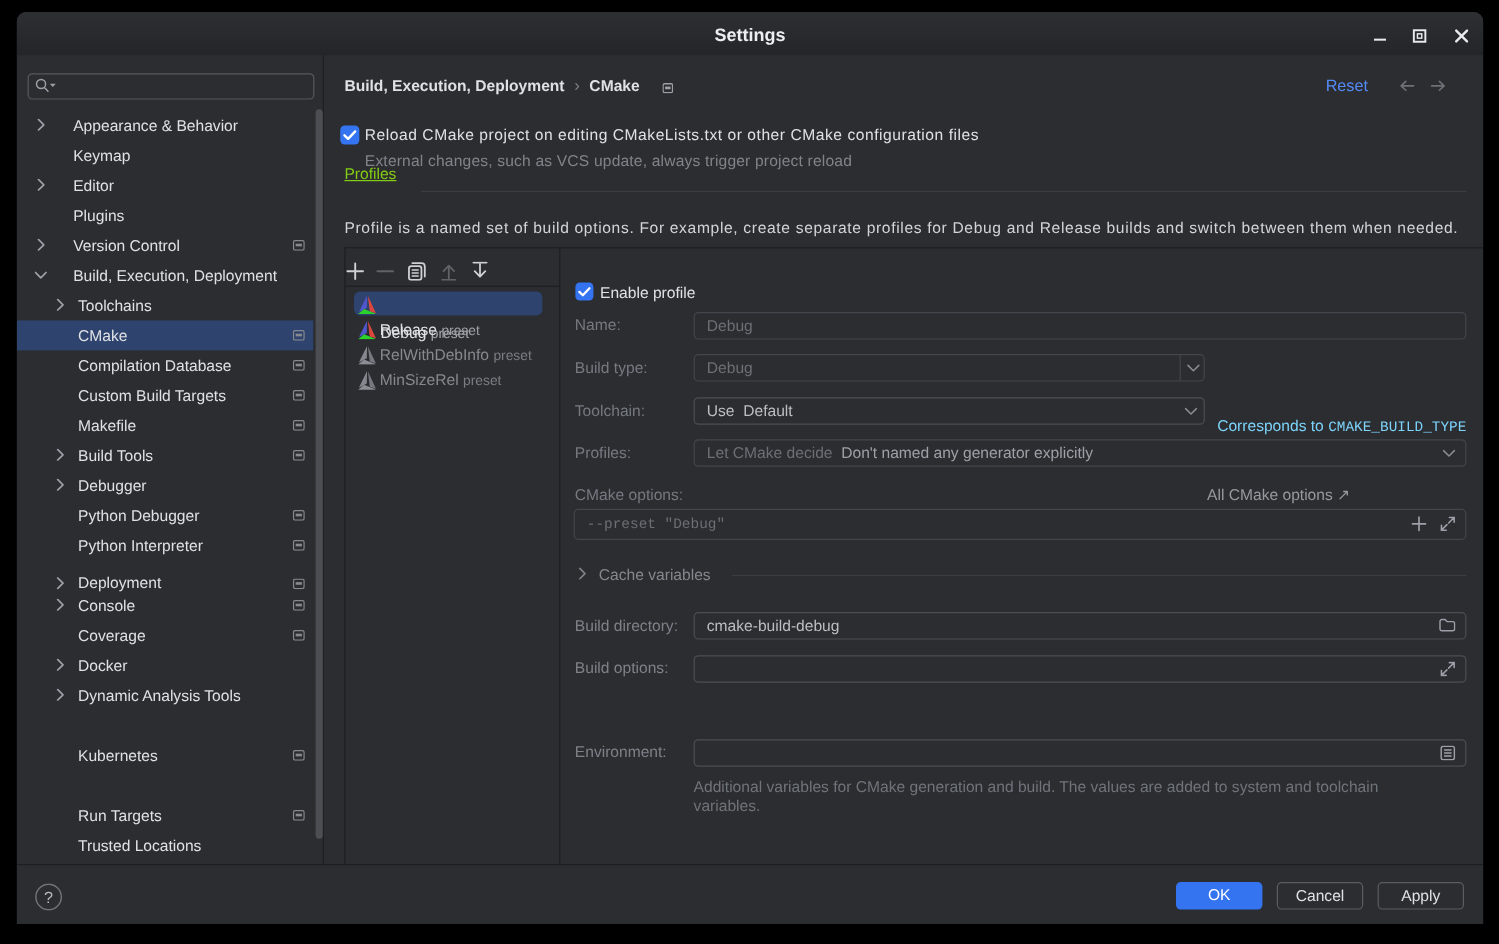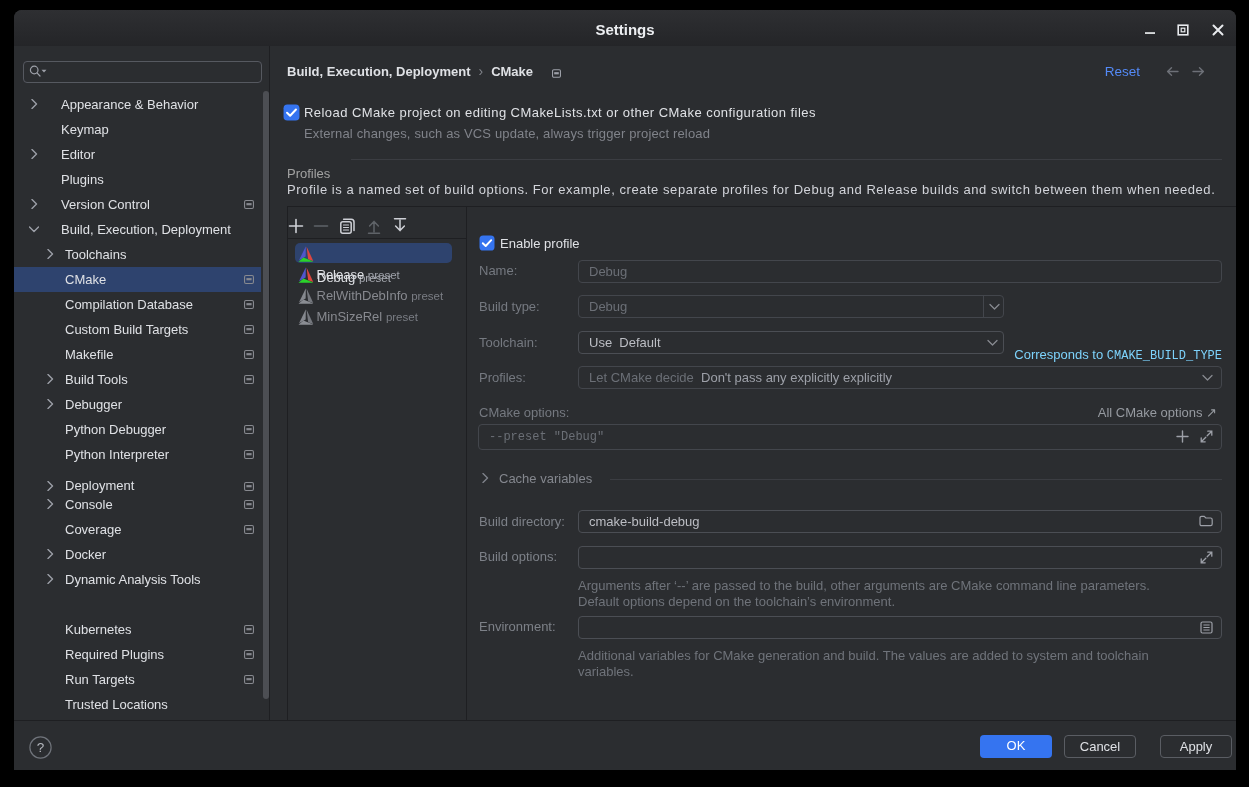--- a/index.html
+++ b/index.html
@@ -194,27 +194,20 @@
         </svg>
         <span class="lbl2">Dynamic Analysis Tools</span>
       </div>
 <div class="trow" style="top:606.5px;">
         <span class="lbl2">Kubernetes</span>
         <svg class="abs" style="left:229.5px;top:8.5px;" width="10" height="9" viewBox="0 0 10 9">
           <rect x="0.55" y="0.55" width="8.9" height="7.9" rx="1.4" fill="none" stroke="#87898f" stroke-width="1.1"></rect>
           <rect x="2.4" y="3.1" width="5.2" height="2.2" fill="#87898f"></rect>
         </svg>
       </div>
-<div class="trow" style="top:631.5px;">
-        <span class="lbl2">Required Plugins</span>
-        <svg class="abs" style="left:229.5px;top:8.5px;" width="10" height="9" viewBox="0 0 10 9">
-          <rect x="0.55" y="0.55" width="8.9" height="7.9" rx="1.4" fill="none" stroke="#87898f" stroke-width="1.1"></rect>
-          <rect x="2.4" y="3.1" width="5.2" height="2.2" fill="#87898f"></rect>
-        </svg>
-      </div>
 <div class="trow" style="top:656.5px;">
         <span class="lbl2">Run Targets</span>
         <svg class="abs" style="left:229.5px;top:8.5px;" width="10" height="9" viewBox="0 0 10 9">
           <rect x="0.55" y="0.55" width="8.9" height="7.9" rx="1.4" fill="none" stroke="#87898f" stroke-width="1.1"></rect>
           <rect x="2.4" y="3.1" width="5.2" height="2.2" fill="#87898f"></rect>
         </svg>
       </div>
 <div class="trow" style="top:681.5px;">
         <span class="lbl2">Trusted Locations</span>
       </div>
@@ -232,21 +225,21 @@
       </svg>
 <svg class="abs" style="left:1178px;top:56px;" width="13" height="11" viewBox="0 0 13 11">
         <path d="M1 5.5 H11 M7.5 1.8 L11.4 5.5 L7.5 9.2" fill="none" stroke="#6d7077" stroke-width="1.4" stroke-linecap="round" stroke-linejoin="round"></path>
       </svg>
 <svg class="abs" style="left:269px;top:93.5px;" width="17" height="17" viewBox="0 0 16 16">
         <rect x="0.5" y="0.5" width="15" height="15" rx="3.6" fill="#3574f0"></rect>
         <path d="M3.8 8.2 L6.7 11 L12.2 5.2" fill="none" stroke="#fff" stroke-width="1.9" stroke-linecap="round" stroke-linejoin="round"></path>
       </svg>
 <div class="abs" style="left:290px;top:95px;line-height:15px;letter-spacing:0.45px;">Reload CMake project on editing CMakeLists.txt or other CMake configuration files</div>
 <div class="abs note" style="left:290px;top:116px;line-height:15px;letter-spacing:0.15px;">External changes, such as VCS update, always trigger project reload</div>
-<div class="abs" style="left:273px;top:156px;color:#a3a3a3;">Profiles</div>
+<div class="abs" style="left:273px;top:127px;color:#84cc16;text-decoration:underline;">Profiles</div>
 <div class="hline" style="left:337px;top:148.5px;width:871px;background:#3b3d42;"></div>
 <div class="abs" style="left:273px;top:172px;width:960px;color:#d2d4da;letter-spacing:0.55px;">Profile is a named set of build options. For example, create separate profiles for Debug and Release builds and switch between them when needed.</div>
 <div class="hline" style="left:273px;top:195.5px;width:949px;"></div>
 <div class="vline" style="left:273px;top:195.5px;height:514px;"></div>
 <div class="vline" style="left:452px;top:195.5px;height:514px;"></div>
 <div class="hline" style="left:274px;top:227.5px;width:178px;"></div>
 <svg class="abs" style="left:274px;top:208px;" width="16" height="16" viewBox="0 0 16 16">
         <path d="M8 1.5 V14.5 M1.5 8 H14.5" stroke="#ced0d6" stroke-width="1.6" stroke-linecap="round"></path>
       </svg>
 <svg class="abs" style="left:299px;top:208px;" width="16" height="16" viewBox="0 0 16 16">
@@ -311,26 +304,26 @@
         <path d="M1 1.5 L5.5 6 L10 1.5" fill="none" stroke="#878a90" stroke-width="1.3" stroke-linecap="round" stroke-linejoin="round"></path>
       </svg>
 <div class="abs" style="left:900px;top:289px;width:308px;text-align:right;color:#7dd3fc;margin-top:48px;">Corresponds to <span style="font-family:'Liberation Mono',monospace;font-size:12px;">CMAKE_BUILD_TYPE</span></div>
 <div class="field" style="left:564px;top:321px;width:426px;height:23px;border-color:#4b4e54;">
         <span class="ftext" style="color:#bcbec4;">Use&nbsp;&nbsp;Default</span>
       </div>
 <svg class="abs" style="left:973px;top:329px;" width="11" height="8" viewBox="0 0 11 8">
         <path d="M1 1.5 L5.5 6 L10 1.5" fill="none" stroke="#878a90" stroke-width="1.3" stroke-linecap="round" stroke-linejoin="round"></path>
       </svg>
 <div class="field" style="left:564px;top:356px;width:644px;height:23px;">
-        <span class="ftext">Let CMake decide&nbsp; <span style="color:#9da0a8;">Don't pass any explicitly explicitly</span></span>
+        <span class="ftext">Let CMake decide&nbsp; <span style="color:#9da0a8;">Don't named any generator explicitly</span></span>
       </div>
 <svg class="abs" style="left:1188px;top:364px;" width="11" height="8" viewBox="0 0 11 8">
         <path d="M1 1.5 L5.5 6 L10 1.5" fill="none" stroke="#878a90" stroke-width="1.3" stroke-linecap="round" stroke-linejoin="round"></path>
       </svg>
-<div class="abs" style="left:900px;top:395px;width:303px;text-align:right;color:#969aa0;">All CMake options ↗</div>
+<div class="abs" style="left:900px;top:395px;width:303px;text-align:center;color:#969aa0;">All CMake options ↗</div>
 <div class="field" style="left:464px;top:414px;width:744px;height:26px;">
         <span class="ftext" style="font-family:'Liberation Mono',monospace;font-size:12px;line-height:24px;">--preset "Debug"</span>
       </div>
 <svg class="abs" style="left:1162px;top:420px;" width="13" height="13" viewBox="0 0 13 13">
         <path d="M6.5 1 V12 M1 6.5 H12" stroke="#9da0a8" stroke-width="1.4" stroke-linecap="round"></path>
       </svg>
 <svg class="abs" style="left:1186px;top:420px;" width="13" height="13" viewBox="0 0 13 13">
         <path d="M7.8 1.2 H11.8 V5.2 M11.5 1.5 L7.2 5.8 M5.2 11.8 H1.2 V7.8 M1.5 11.5 L5.8 7.2" fill="none" stroke="#9da0a8" stroke-width="1.3" stroke-linecap="round"></path>
       </svg>
 <svg class="abs" style="left:468px;top:463px;" width="7" height="10" viewBox="0 0 7 10">
@@ -343,30 +336,29 @@
         <span class="ftext" style="color:#bcbec4;">cmake-build-debug</span>
       </div>
 <svg class="abs" style="left:1185px;top:505px;" width="14" height="12" viewBox="0 0 14 12">
         <path d="M1 3 C1 2 1.6 1.3 2.6 1.3 H5.2 L6.8 3 H11.6 C12.6 3 13.2 3.7 13.2 4.7 V9 C13.2 10 12.6 10.7 11.6 10.7 H2.6 C1.6 10.7 1 10 1 9 Z" fill="none" stroke="#9da0a8" stroke-width="1.2"></path>
       </svg>
 <div class="abs label" style="top:539px;color:#7d8188;">Build options:</div>
 <div class="field" style="left:564px;top:536px;width:644px;height:23px;border-color:#4b4e54;"></div>
 <svg class="abs" style="left:1186px;top:541px;" width="13" height="13" viewBox="0 0 13 13">
         <path d="M7.8 1.2 H11.8 V5.2 M11.5 1.5 L7.2 5.8 M5.2 11.8 H1.2 V7.8 M1.5 11.5 L5.8 7.2" fill="none" stroke="#9da0a8" stroke-width="1.3" stroke-linecap="round"></path>
       </svg>
-<div class="helptx" style="top:568px;">Arguments after ‘--’ are passed to the build, other arguments are CMake command line parameters.<br>Default options depend on the toolchain’s environment.</div>
 <div class="abs label" style="top:609px;color:#7d8188;">Environment:</div>
 <div class="field" style="left:564px;top:606px;width:644px;height:23px;border-color:#4b4e54;"></div>
 <svg class="abs" style="left:1186px;top:611px;" width="13" height="13" viewBox="0 0 13 13">
         <rect x="1" y="1" width="11" height="11" rx="1.5" fill="none" stroke="#9da0a8" stroke-width="1.2"></rect>
         <path d="M3.4 4 H9.6 M3.4 6.5 H9.6 M3.4 9 H9.6" stroke="#9da0a8" stroke-width="1.1"></path>
       </svg>
 <div class="helptx" style="top:638px;">Additional variables for CMake generation and build. The values are added to system and toolchain<br>variables.</div>
   </div>
   <div class="hline" style="left:0;top:709.5px;width:1222px;"></div>
   <svg class="abs" style="left:15px;top:726px;" width="23" height="23" viewBox="0 0 23 23">
       <circle cx="11.5" cy="11.5" r="10.6" fill="none" stroke="#6f737a" stroke-width="1.2"></circle>
       <text x="11.5" y="16.2" font-size="13.5" fill="#b6b9bf" text-anchor="middle" font-family="Liberation Sans">?</text>
     </svg>
   <div class="btn" style="left:966px;top:725px;background:#3574f0;color:#fff;">OK</div>
   <div class="btn outl" style="left:1050px;top:725px;">Cancel</div>
-  <div class="btn outl" style="left:1134px;top:725px;margin-left:12px;">Apply</div>
+  <div class="btn outl" style="left:1134px;top:725px;">Apply</div>
 </div>
 
 </body></html>

